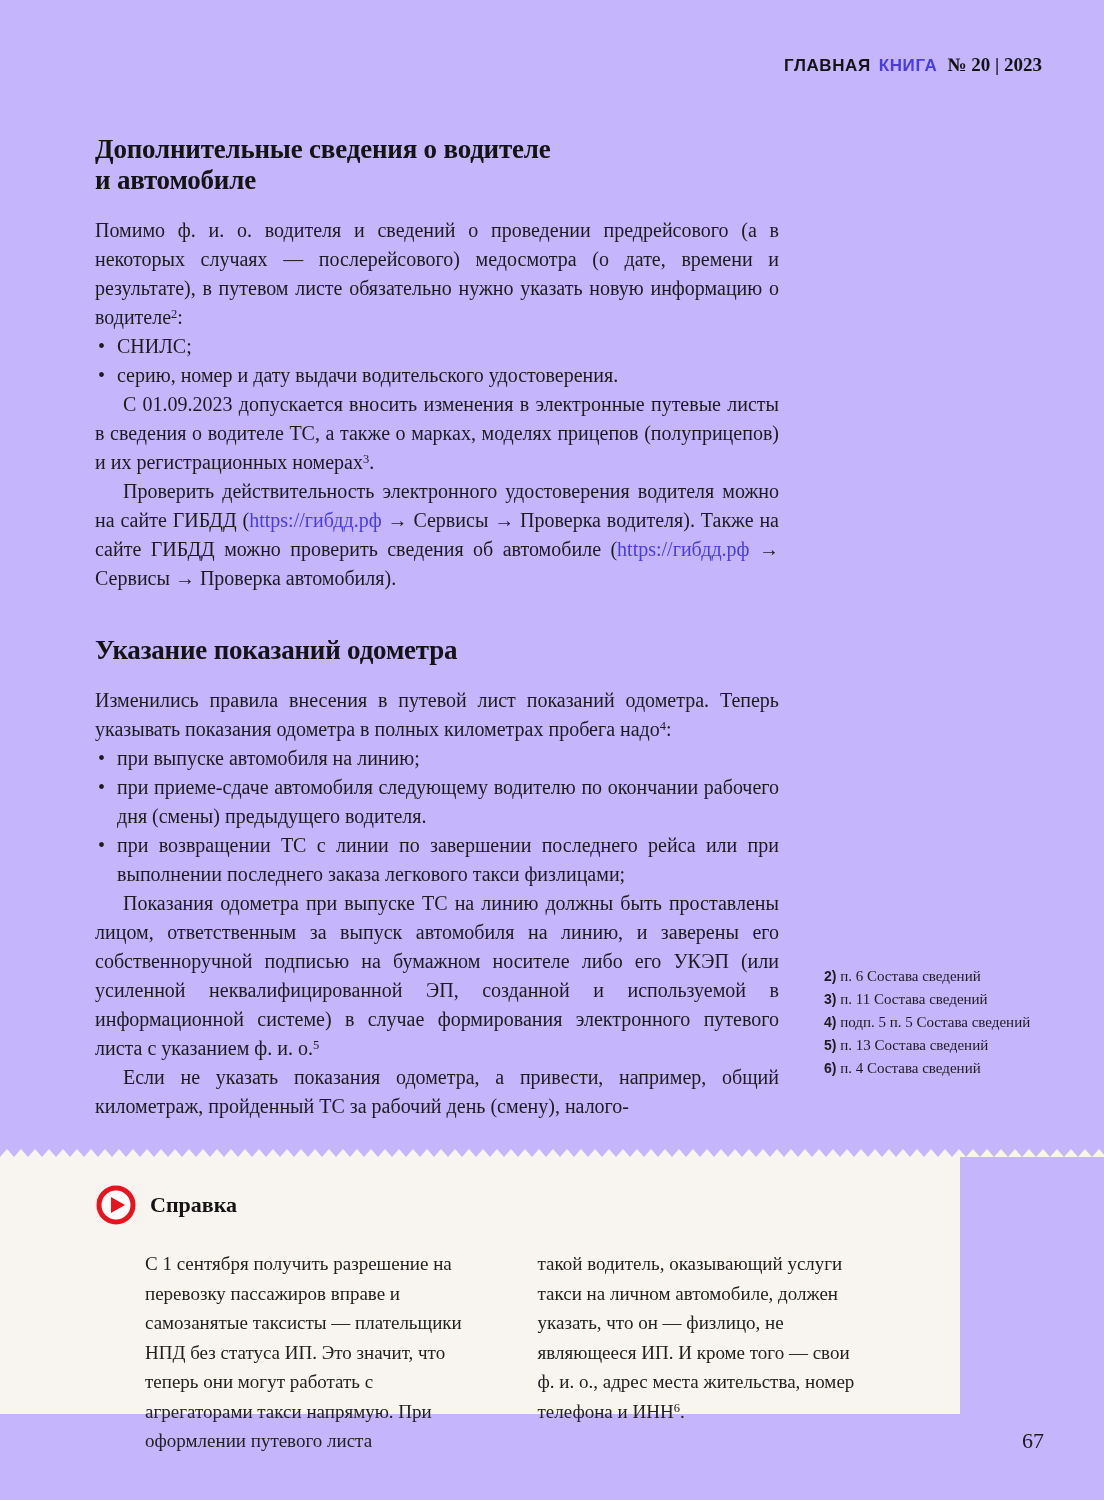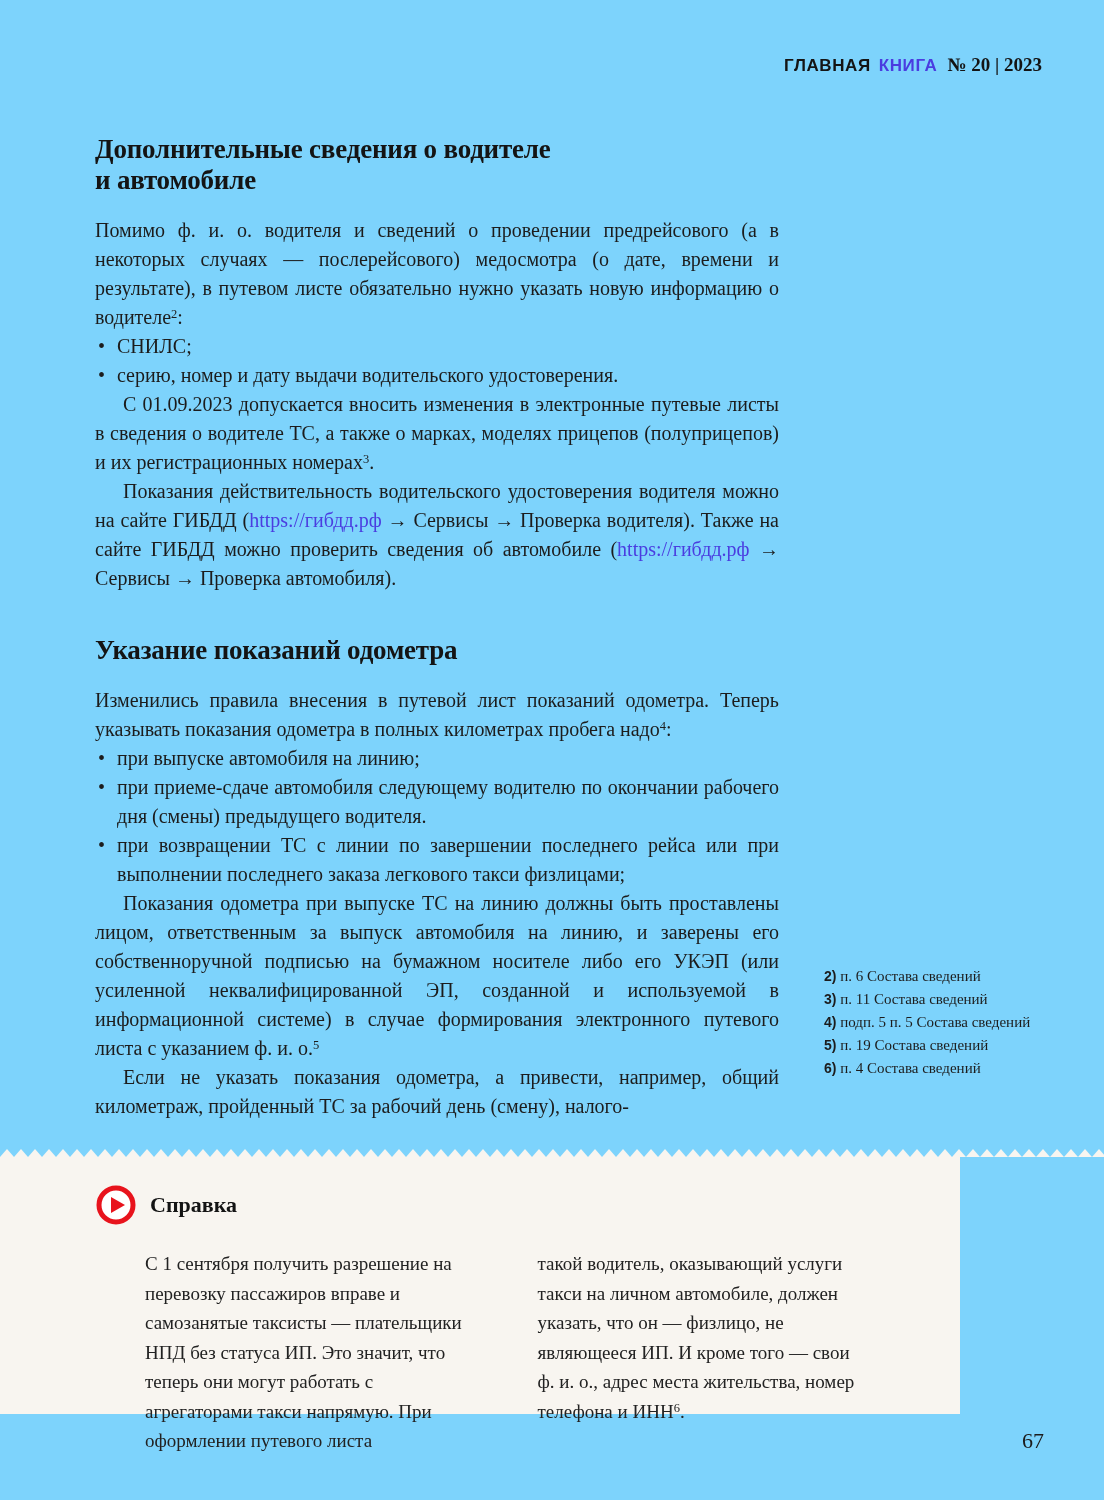--- a/index.html
+++ b/index.html
@@ -1,19 +1,19 @@
 <!DOCTYPE html>
 <html lang="ru"><head>
 <meta charset="utf-8">
 <style>
   html,body{margin:0;padding:0;background:#e9e9e9;}
   .page{
     position:relative;
     width:1104px;height:1500px;
-    background:#7dd3fc;
+    background:#c4b5fd;
     margin:0 auto;
     overflow:hidden;
     font-family:"Liberation Serif","DejaVu Serif",serif;
     color:#1c1c1c;
   }
   
   .masthead{
     position:absolute;top:54px;right:62px;
     white-space:nowrap;
   }
@@ -103,21 +103,21 @@
 
     <p><span>Помимо ф. и. о. водителя и сведений о проведении предрейсового (а в некоторых случаях — послерейсового) медосмотра (о дате, времени и результате), в путевом листе обязательно нужно указать новую информацию о водителе</span><sup>2</sup><span>:</span></p>
 
     <ul class="bullets">
       <li><span>СНИЛС;</span></li>
       <li><span>серию, номер и дату выдачи водительского удостоверения.</span></li>
     </ul>
 
     <p class="indent"><span>С 01.09.2023 допускается вносить изменения в электронные путевые листы в сведения о водителе ТС, а также о марках, моделях прицепов (полуприцепов) и их регистрационных номерах</span><sup>3</sup><span>.</span></p>
 
-    <p class="indent"><span>Показания действительность водительского удостоверения водителя можно на сайте ГИБДД (</span><a class="link">https://гибдд.рф</a><span> → Сервисы → Проверка водителя). Также на сайте ГИБДД можно проверить сведения об автомобиле (</span><a class="link">https://гибдд.рф</a><span> → Сервисы → Проверка автомобиля).</span></p>
+    <p class="indent"><span>Проверить действительность электронного удостоверения водителя можно на сайте ГИБДД (</span><a class="link">https://гибдд.рф</a><span> → Сервисы → Проверка водителя). Также на сайте ГИБДД можно проверить сведения об автомобиле (</span><a class="link">https://гибдд.рф</a><span> → Сервисы → Проверка автомобиля).</span></p>
 
     <h2 class="second">Указание показаний одометра</h2>
 
     <p><span>Изменились правила внесения в путевой лист показаний одометра. Теперь указывать показания одометра в полных километрах пробега надо</span><sup>4</sup><span>:</span></p>
 
     <ul class="bullets">
       <li><span>при выпуске автомобиля на линию;</span></li>
       <li><span>при приеме-сдаче автомобиля следующему водителю по окончании рабочего дня (смены) предыдущего водителя.</span></li>
       <li><span>при возвращении ТС с линии по завершении последнего рейса или при выполнении последнего заказа легкового такси физлицами;</span></li>
     </ul>
@@ -125,21 +125,21 @@
     <p class="indent"><span>Показания одометра при выпуске ТС на линию должны быть проставлены лицом, ответственным за выпуск автомобиля на линию, и заверены его собственноручной подписью на бумажном носителе либо его УКЭП (или усиленной неквалифицированной ЭП, созданной и используемой в информационной системе) в случае формирования электронного путевого листа с указанием ф. и. о.</span><sup>5</sup><span></span></p>
 
     <p class="indent"><span>Если не указать показания одометра, а привести, например, общий километраж, пройденный ТС за рабочий день (смену), налого-</span></p>
 
   </article>
 
   <aside class="footnotes">
     <div class="fn"><span class="fn-num">2)</span> <span>п. 6 Состава сведений</span></div>
     <div class="fn"><span class="fn-num">3)</span> <span>п. 11 Состава сведений</span></div>
     <div class="fn"><span class="fn-num">4)</span> <span>подп. 5 п. 5 Состава сведений</span></div>
-    <div class="fn"><span class="fn-num">5)</span> <span>п. 19 Состава сведений</span></div>
+    <div class="fn"><span class="fn-num">5)</span> <span>п. 13 Состава сведений</span></div>
     <div class="fn"><span class="fn-num">6)</span> <span>п. 4 Состава сведений</span></div>
   </aside>
 
   <section class="note-wrap">
     <svg class="zigzag" xmlns="http://www.w3.org/2000/svg" width="1104" height="10">
       <defs>
         <pattern id="zz" width="14" height="10" patternUnits="userSpaceOnUse">
           <path d="M0 10 L7 2 L14 10 Z" fill="#f8f5f0"></path>
         </pattern>
       </defs>

